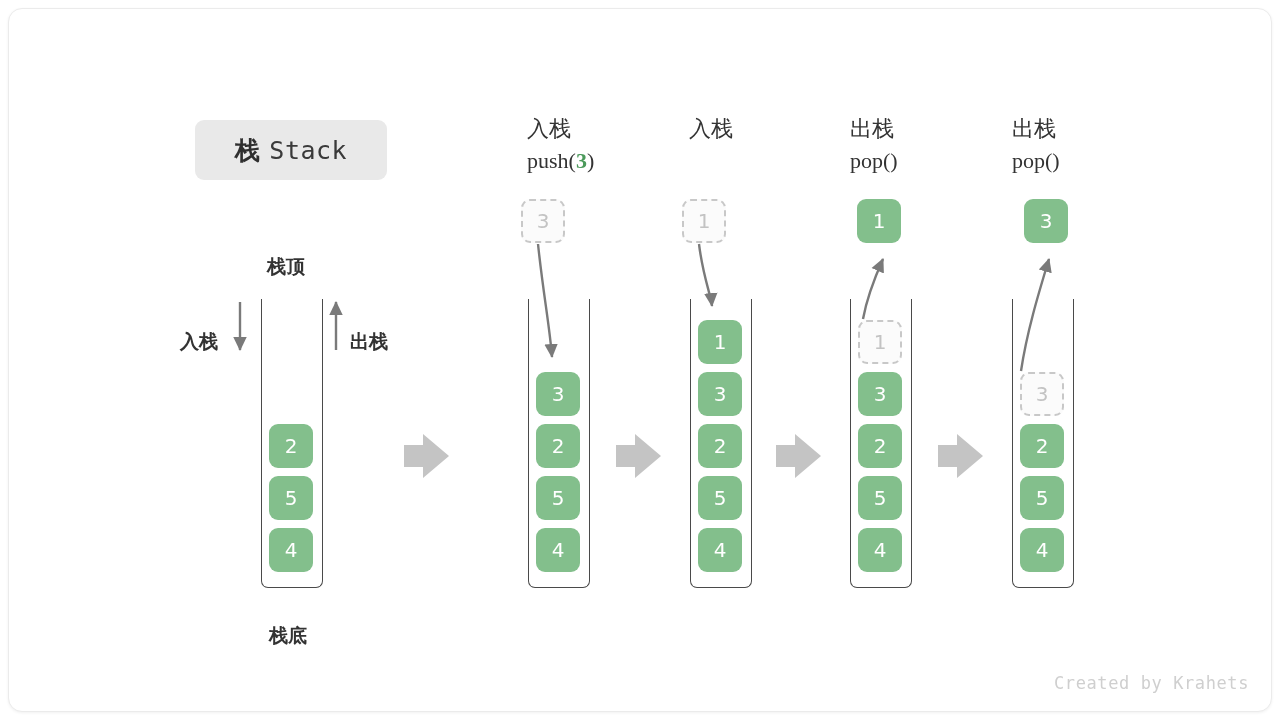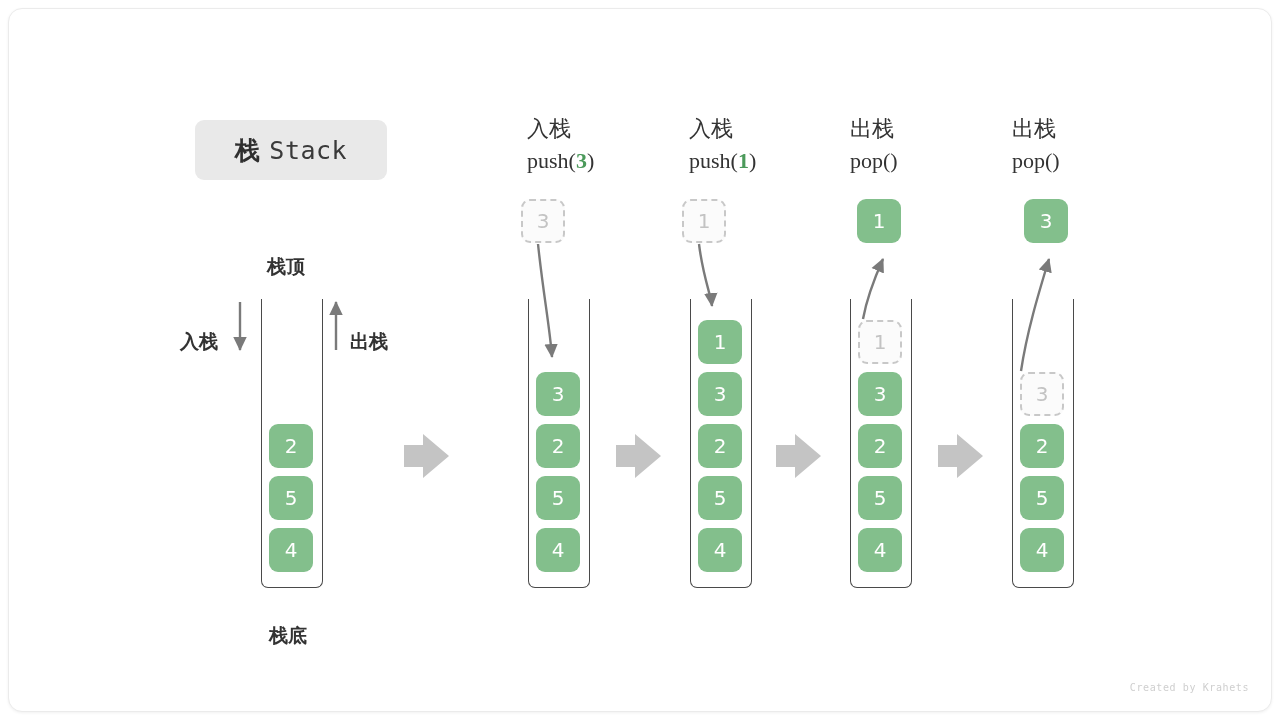--- a/index.html
+++ b/index.html
@@ -124,21 +124,21 @@
     border: 2px dashed #c8c8c8;
     color: #c3c3c3;
   }
 
   
   #credit {
     position: absolute;
     right: 22px;
     bottom: 18px;
     font-family: "DejaVu Sans Mono", monospace;
-    font-size: 10px;
+    font-size: 17px;
     color: #cfcfcf;
     letter-spacing: 0.6px;
     white-space: nowrap;
   }
 
   svg.overlay {
     position: absolute;
     left: 0; top: 0;
     width: 1264px; height: 704px;
     pointer-events: none;
@@ -159,21 +159,20 @@
   <div class="cn-label" style="left:171px; top:320px;">入栈</div>
   <div class="cn-label" style="left:341px; top:320px;">出栈</div>
 
   <div class="op-head" style="left:518px; top:105px;">
     <span class="op-cn">入栈</span>
     <span class="op-code"><span>push(</span><span class="num">3</span><span>)</span></span>
   </div>
 
   <div class="op-head" style="left:680px; top:105px;">
     <span class="op-cn">入栈</span>
-    <span class="op-code"><span>push(</span><span class="num">1</span><span>)</span></span>
   </div>
 
   <div class="op-head" style="left:841px; top:105px;">
     <span class="op-cn">出栈</span>
     <span class="op-code"><span>pop(</span><span class="num"></span><span>)</span></span>
   </div>
 
   <div class="op-head" style="left:1003px; top:105px;">
     <span class="op-cn">出栈</span>
     <span class="op-code"><span>pop(</span><span class="num"></span><span>)</span></span>

